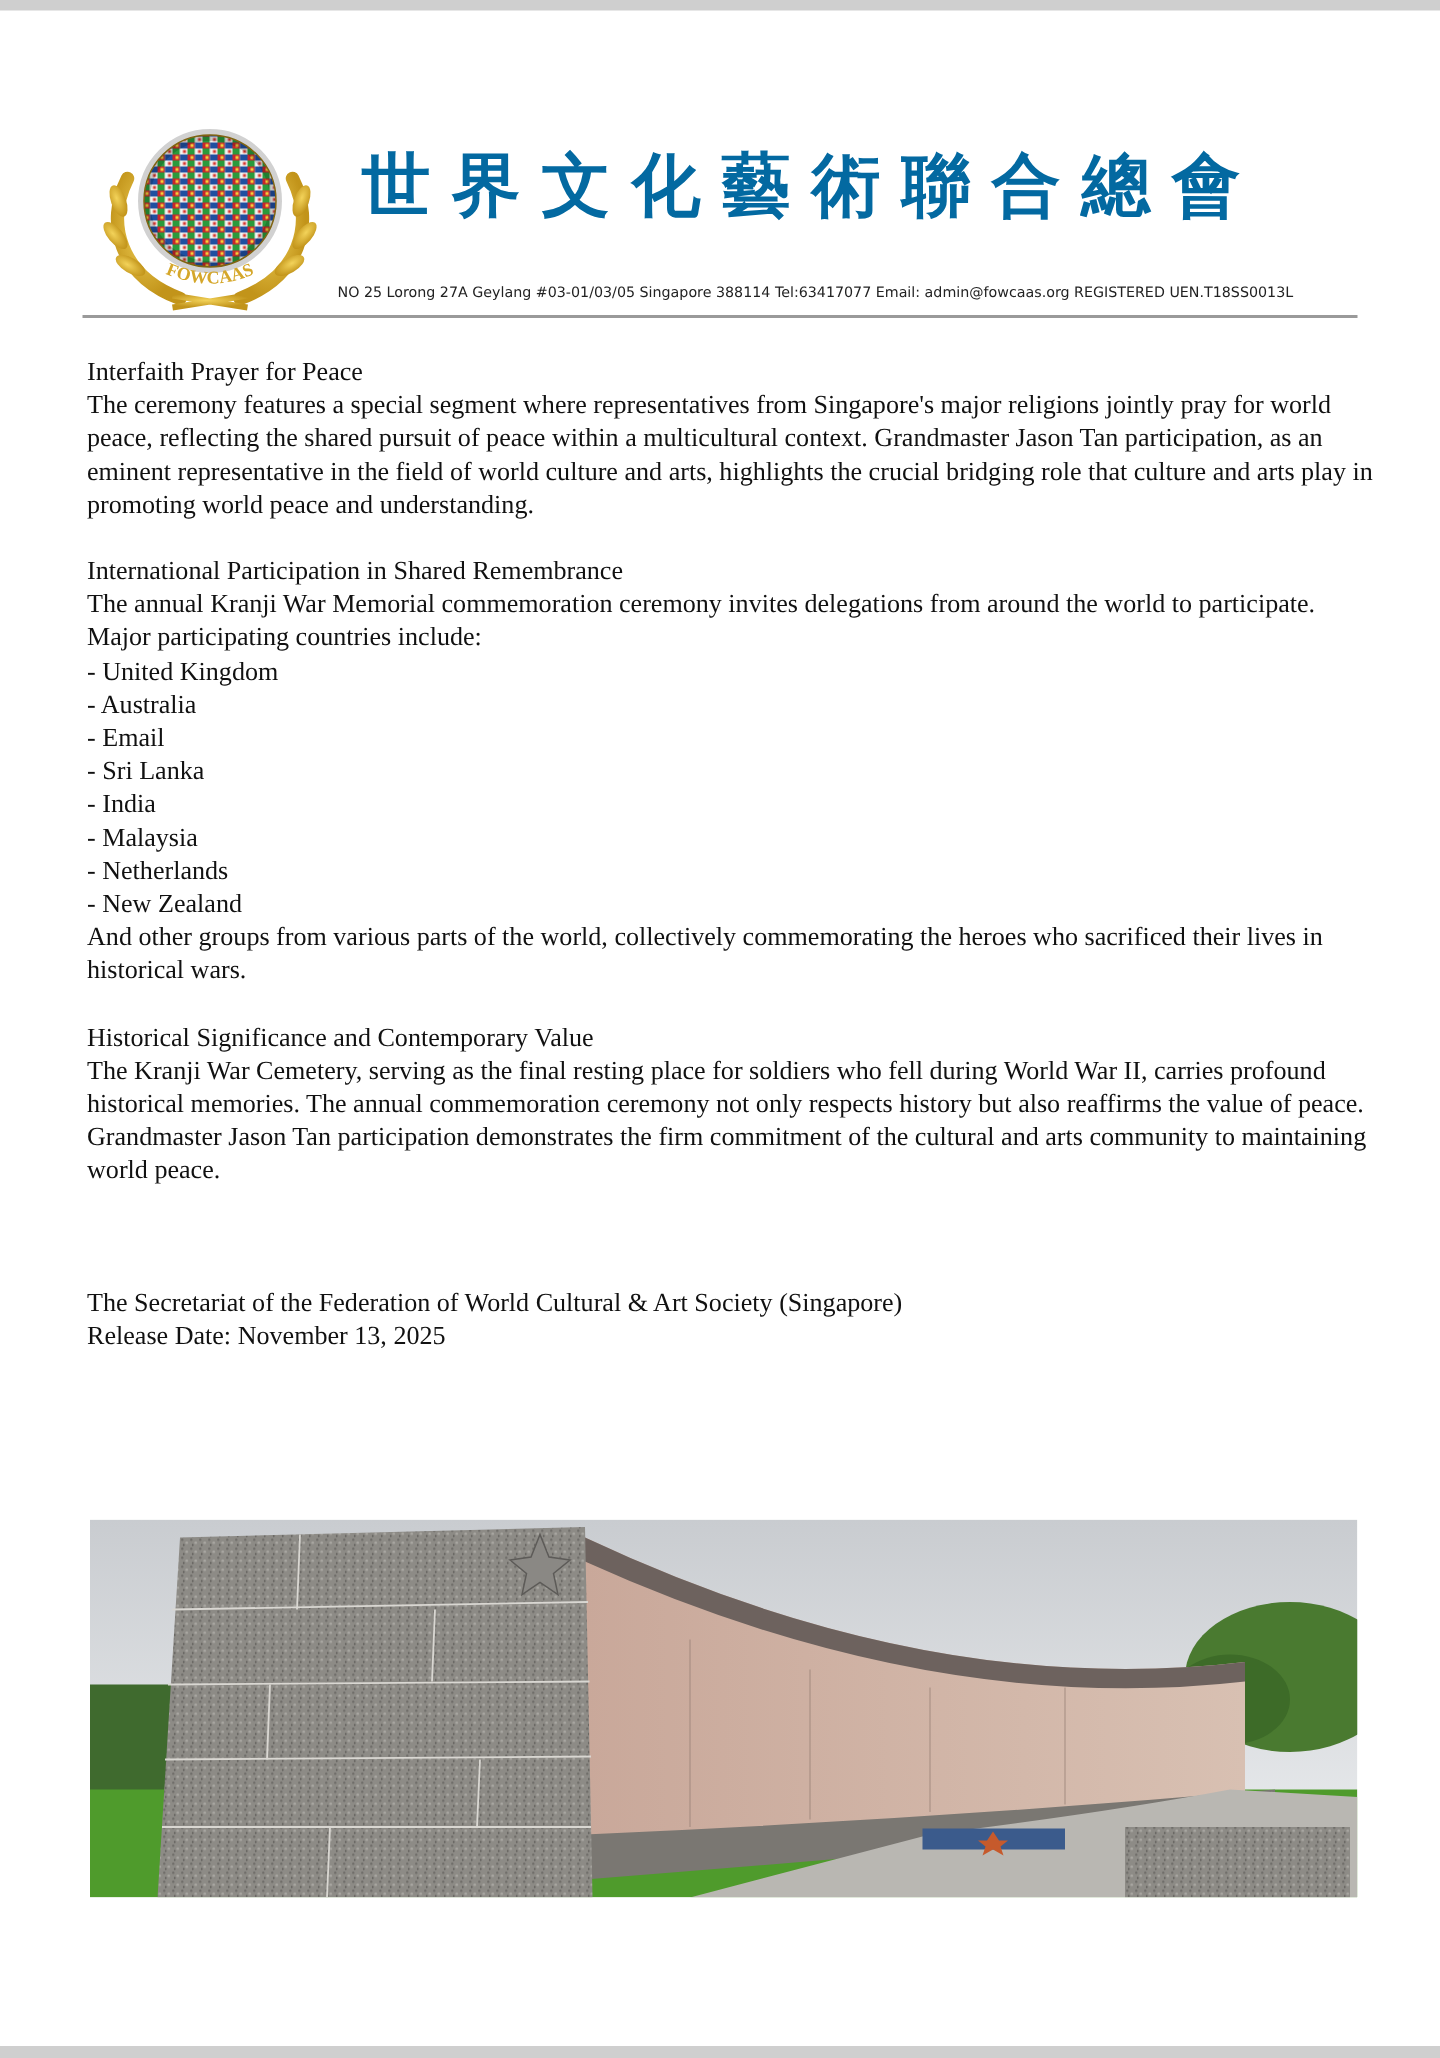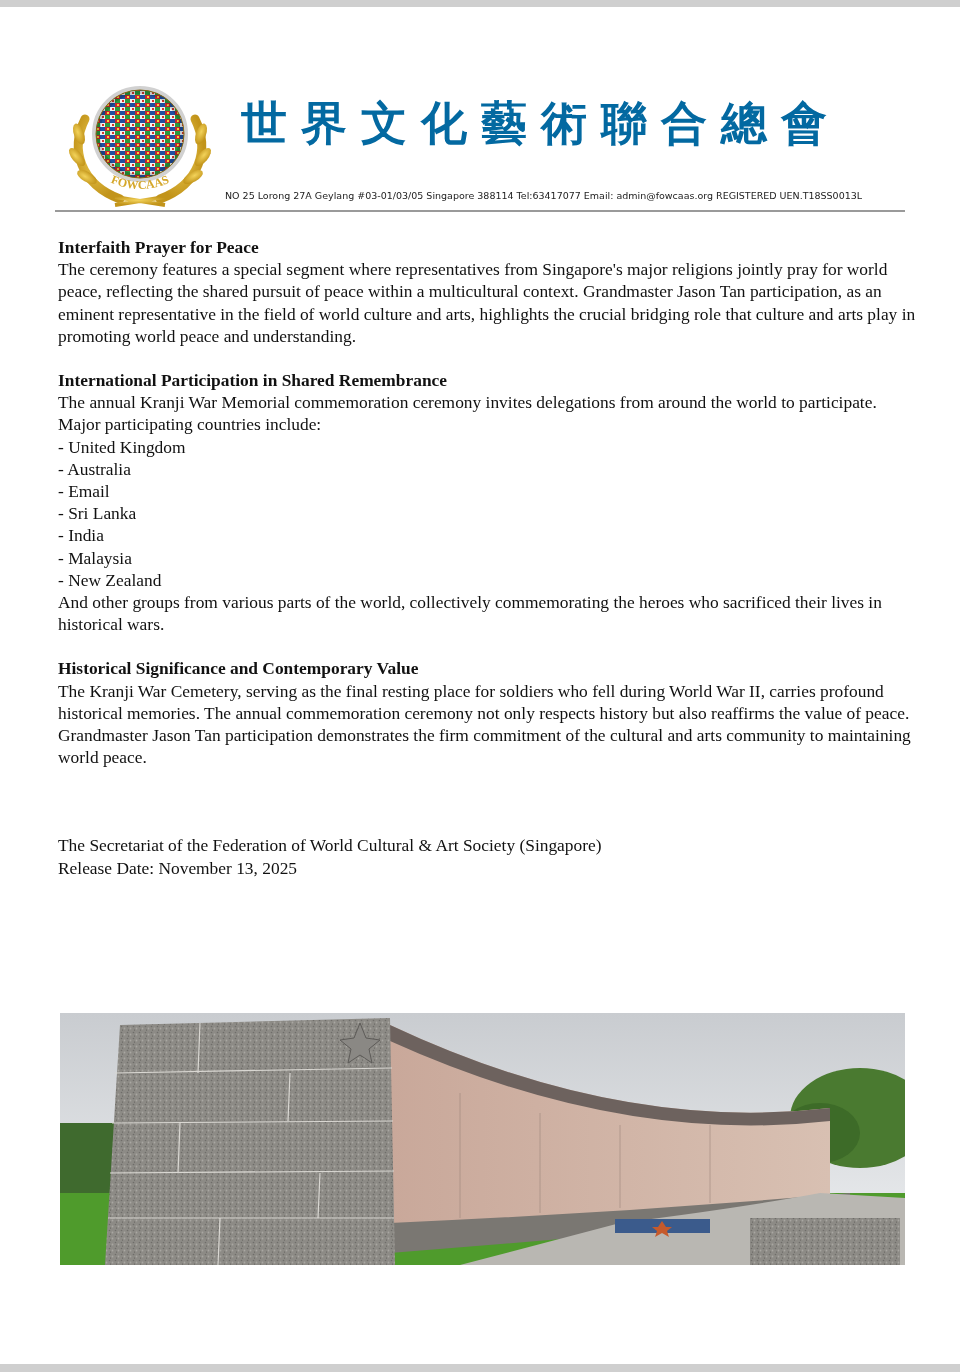--- a/index.html
+++ b/index.html
@@ -9,21 +9,21 @@
 
   .letterhead { position:absolute; left:55px; top:75px; width:850px; height:140px; }
   .logo { position:absolute; left:10px; top:4px; width:150px; height:130px; }
   .cn-title { position:absolute; left:186px; top:18px; font-family:"DejaVu Serif", serif; font-size:46px; font-weight:bold; letter-spacing:14px; color:#0369a1; white-space:nowrap; }
   .en-title { position:absolute; left:163px; top:79px; font-family:"Liberation Serif", serif; font-size:24px; color:#c4222a; white-space:nowrap; letter-spacing:-0.2px; }
   .address { position:absolute; left:170px; top:115px; font-family:"DejaVu Sans", sans-serif; font-size:9.5px; color:#222; white-space:nowrap; }
   .rule { position:absolute; left:55px; top:210px; width:850px; height:2px; background:#9a9a9a; }
 
   .content { position:absolute; left:58px; top:236px; width:860px; font-family:"Liberation Serif", serif; font-size:17.4px; line-height:22.2px; color:#111; }
   .content p { margin:0; }
-  .h { font-weight:bold; }
+  .h { font-weight:normal; }
   .gap { height:22px; }
 
   .photo { position:absolute; left:60px; top:1013px; width:845px; height:252px; overflow:hidden; }
 </style>
 </head>
 <body>
 
 <div class="bar-top"></div>
 
 <div class="letterhead">
@@ -73,20 +73,21 @@
   <div class="gap"></div>
 
   <p class="h">International Participation in Shared Remembrance</p>
   <p>The annual Kranji War Memorial commemoration ceremony invites delegations from around the world to participate. Major participating countries include:</p>
   <p>- United Kingdom</p>
   <p>- Australia</p>
   <p>- Email</p>
   <p>- Sri Lanka</p>
   <p>- India</p>
   <p>- Malaysia</p>
+  <p>- Netherlands</p>
   <p>- New Zealand</p>
   <p>And other groups from various parts of the world, collectively commemorating the heroes who sacrificed their lives in historical wars.</p>
   <div class="gap"></div>
 
   <p class="h">Historical Significance and Contemporary Value</p>
   <p>The Kranji War Cemetery, serving as the final resting place for soldiers who fell during World War II, carries profound historical memories. The annual commemoration ceremony not only respects history but also reaffirms the value of peace. Grandmaster Jason Tan participation demonstrates the firm commitment of the cultural and arts community to maintaining world peace.</p>
   <div class="gap"></div>
 
   <div class="gap"></div>
 

